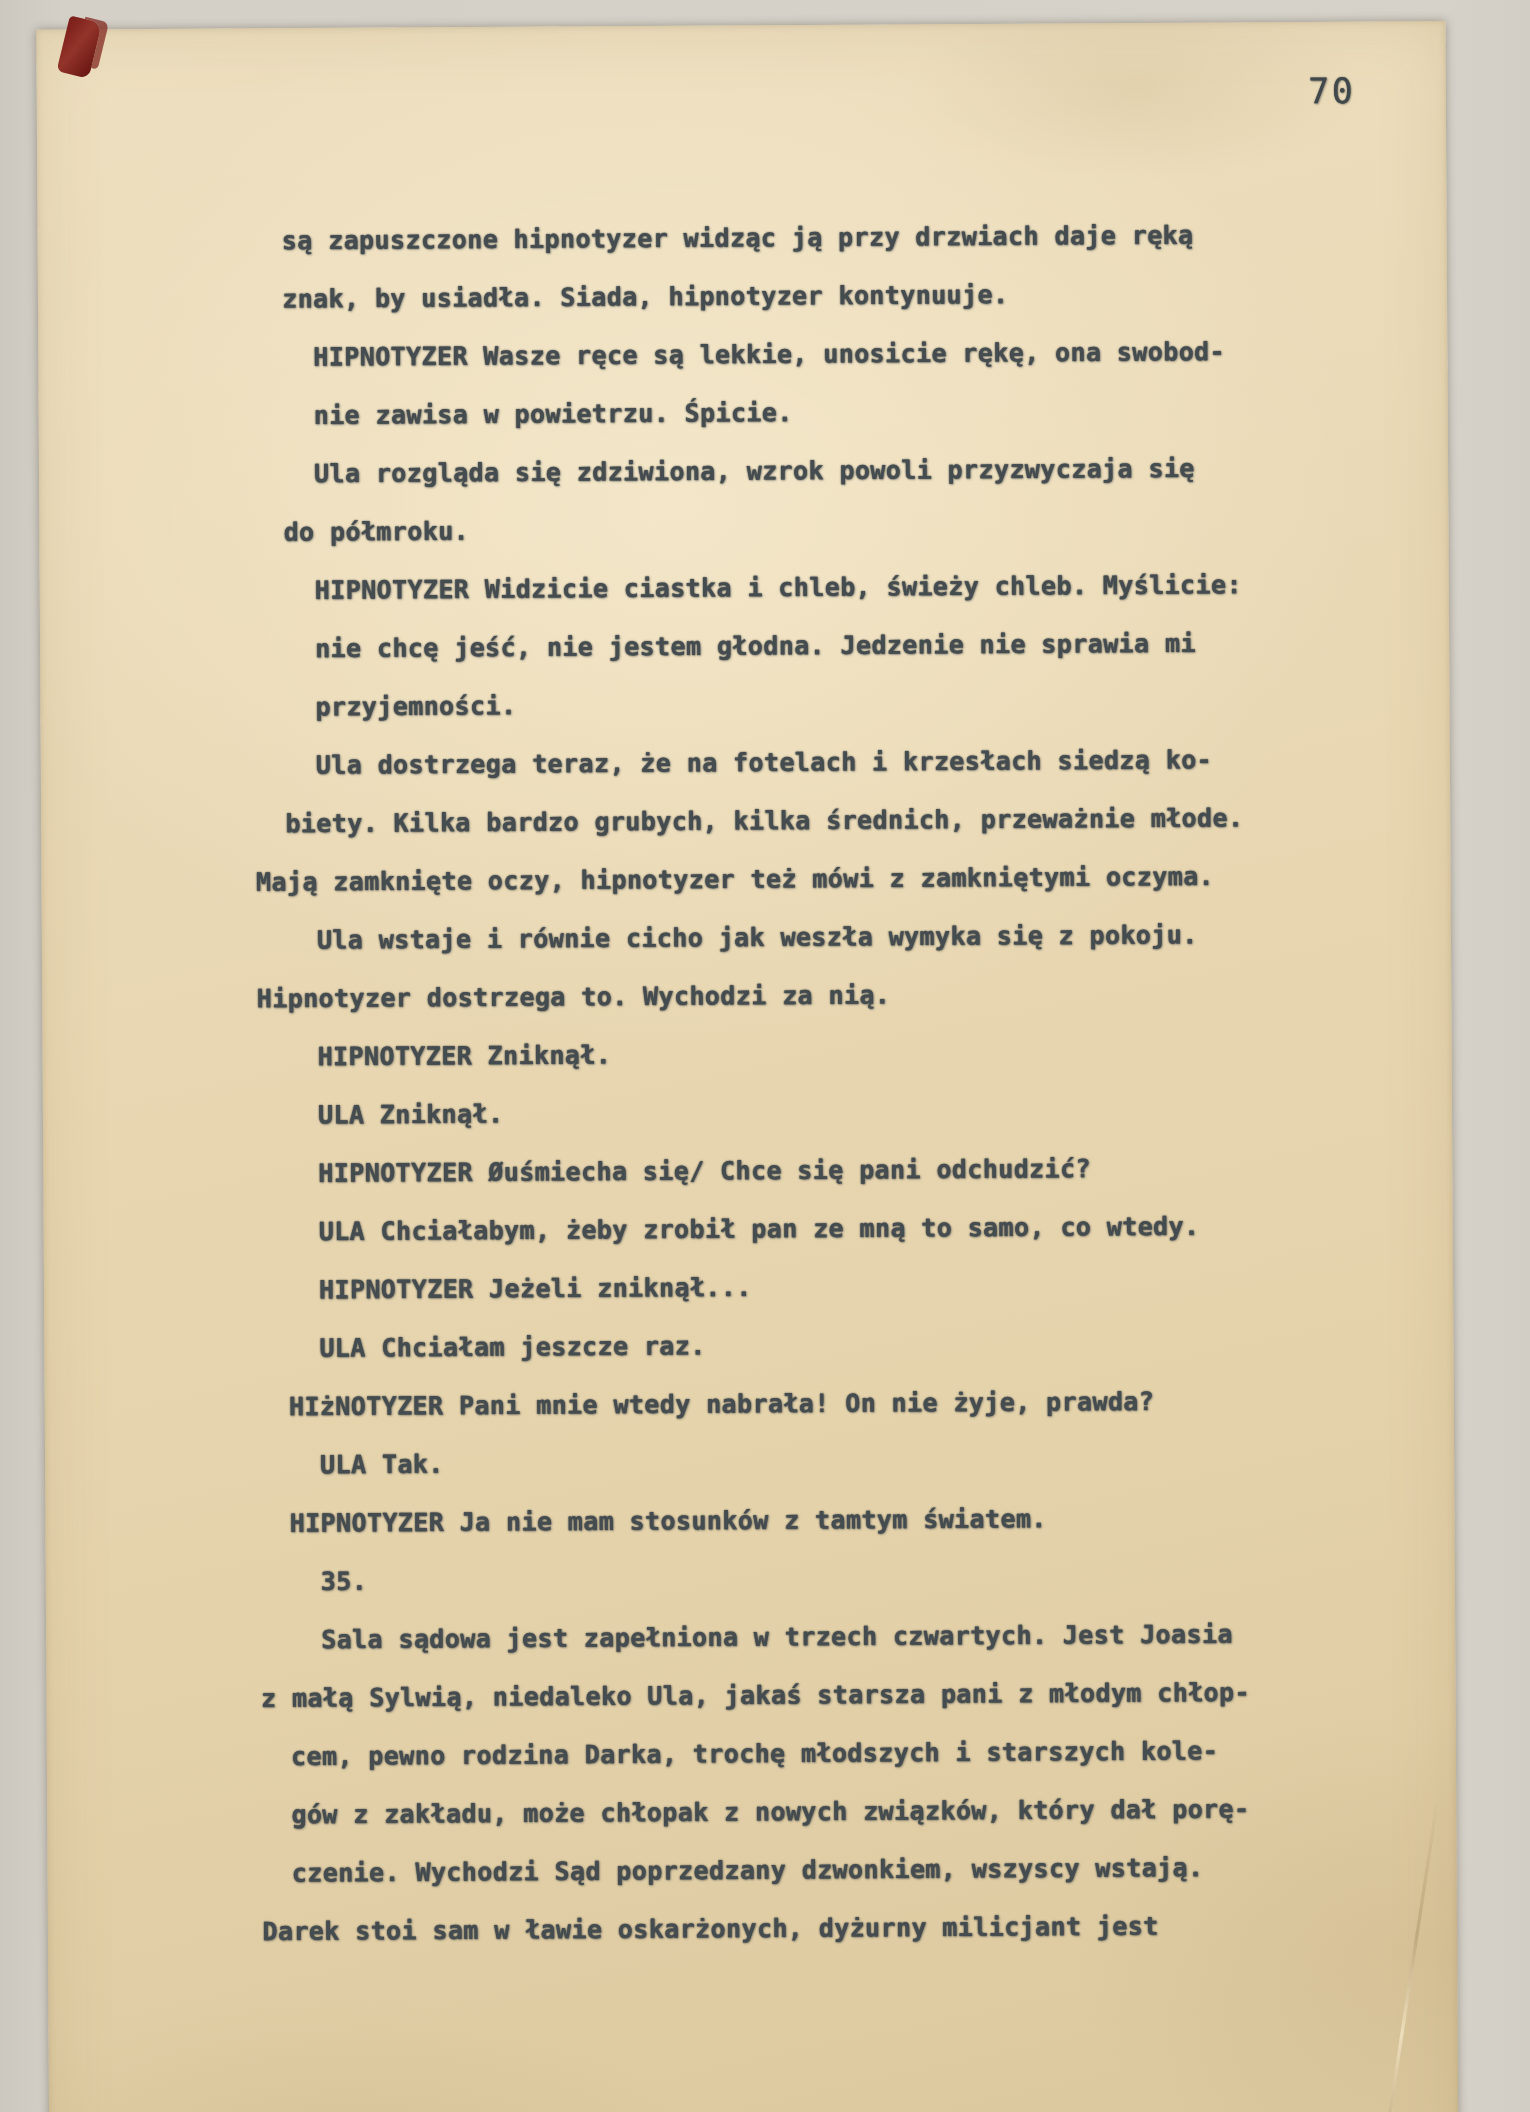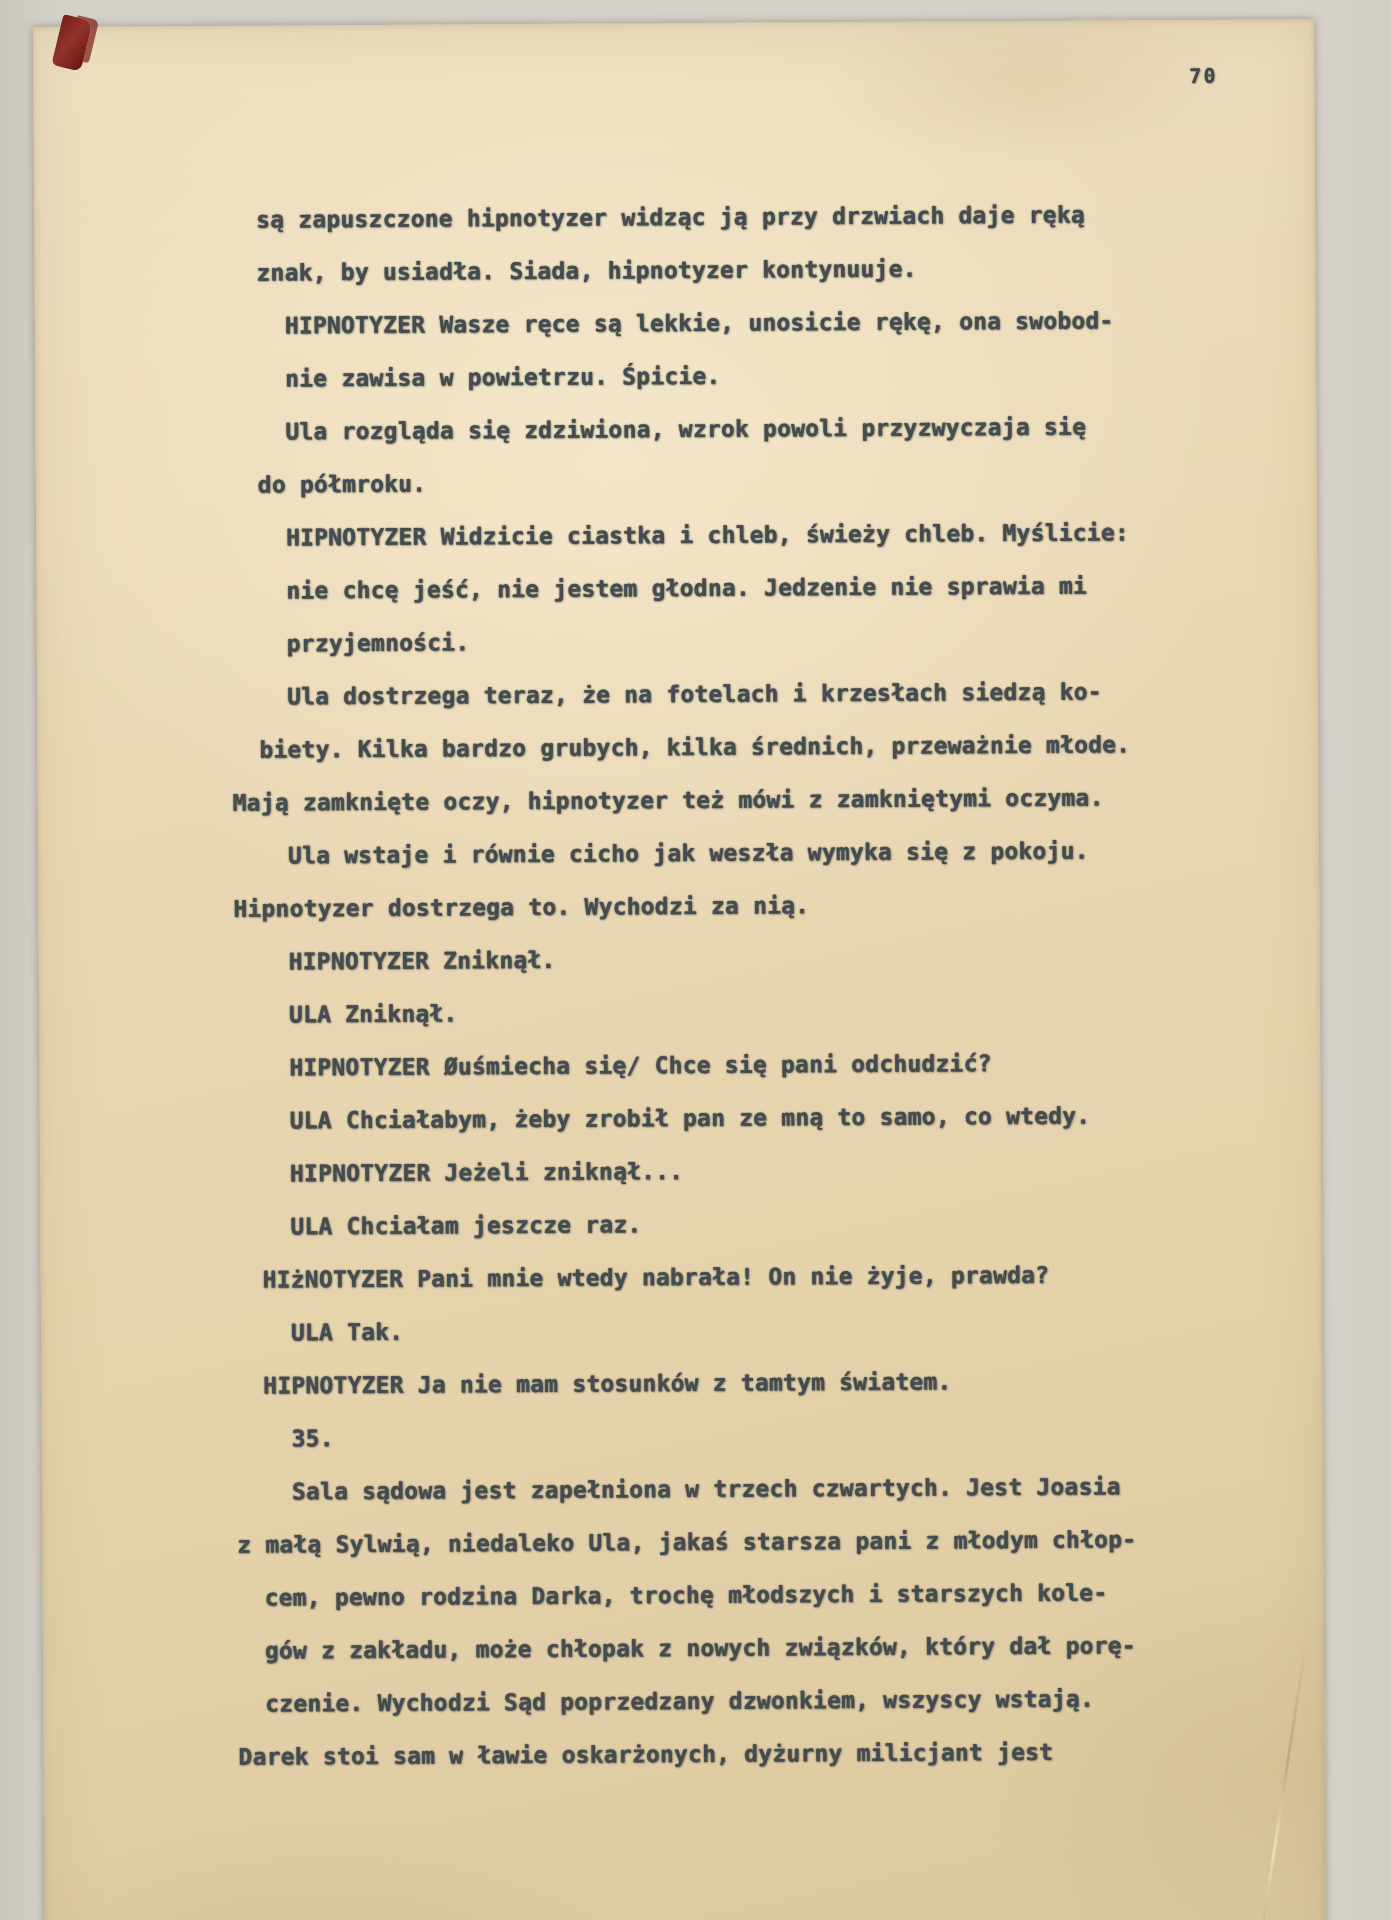--- a/index.html
+++ b/index.html
@@ -63,22 +63,22 @@
     height: 52px;
     transform: rotate(14deg);
     border-radius: 4px 10px 8px 6px;
     background: linear-gradient(115deg, #7e211c 10%, #93342a 45%, #6e1a16 90%);
     box-shadow: 10px -6px 0 -4px rgba(130,40,32,0.75);
   }
   .page-number {
     position: absolute;
     left: 1156px;
     top: 44px;
-    font-size: 20px;
-    font-weight: bold;
+    font-size: 32px;
+    font-weight: normal;
     color: #41484b;
     letter-spacing: 2px;
     text-shadow: 0 0 1.3px rgba(45,52,56,0.8), 1px 1px 1.6px rgba(45,52,56,0.3);
   }
   .text-block {
     position: absolute;
     left: 195px;
     top: 168px;
     width: 960px;
     font-size: 23px;

